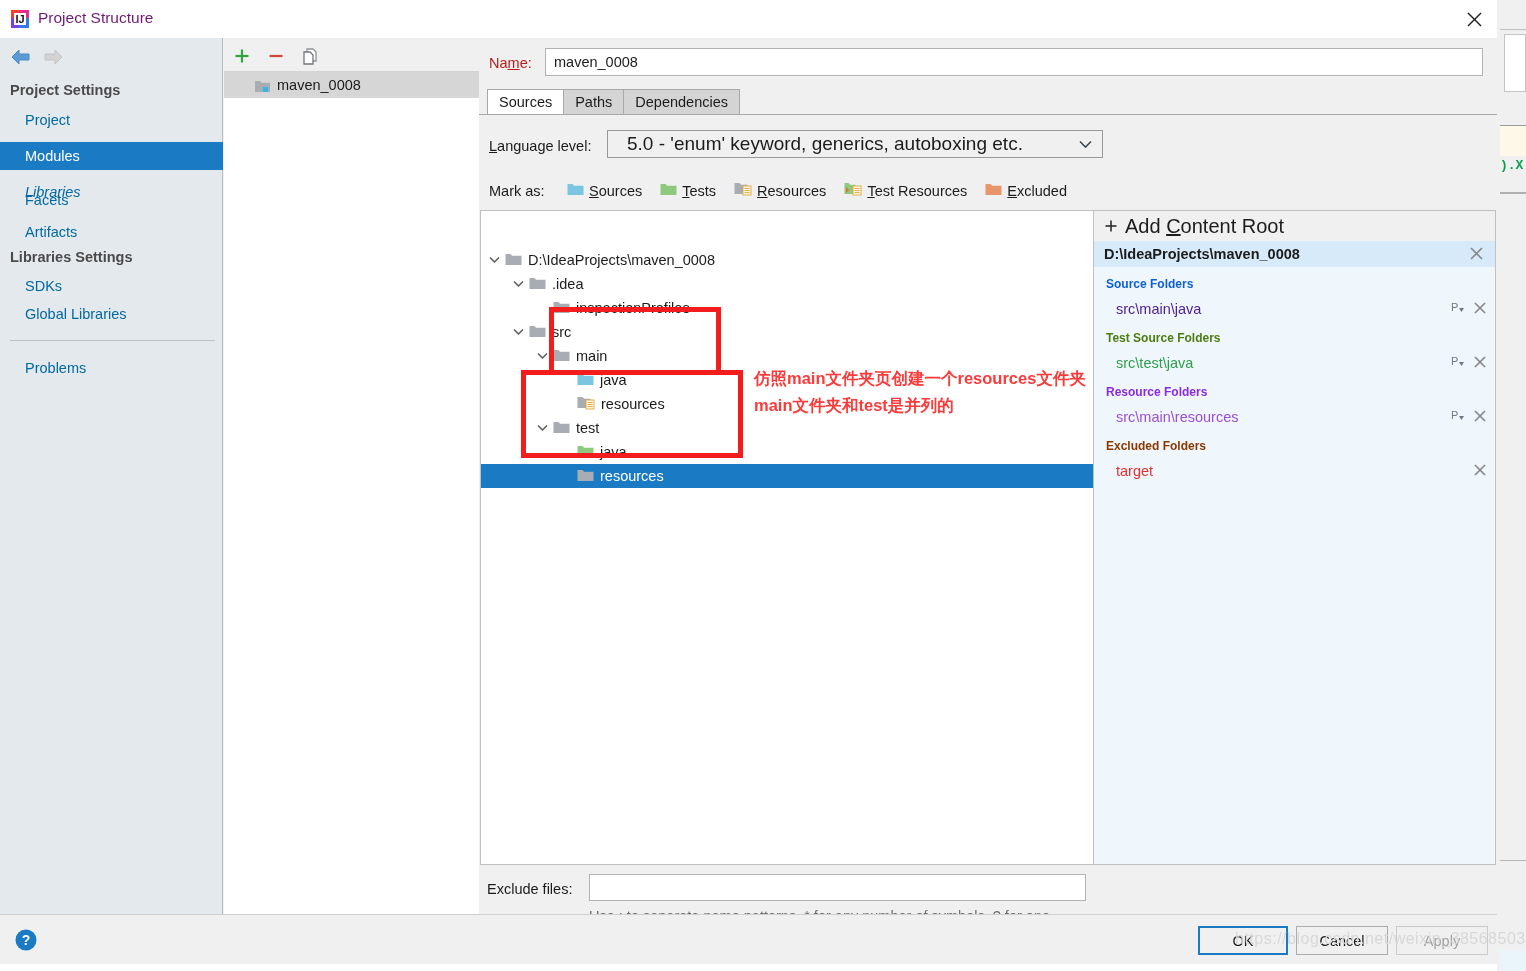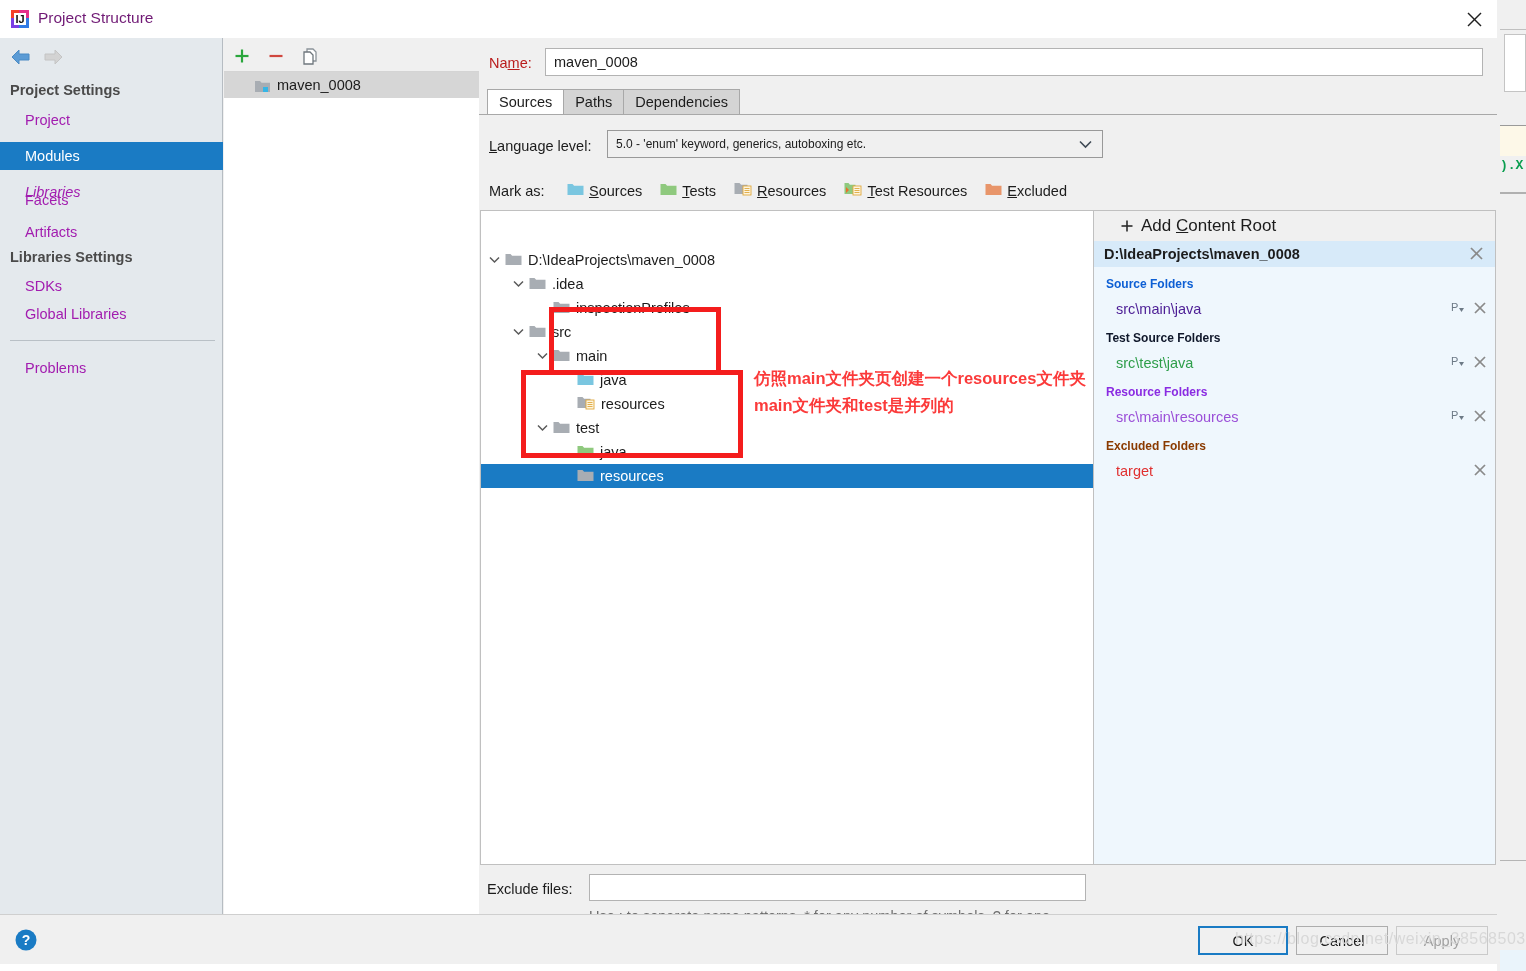--- a/index.html
+++ b/index.html
@@ -68,21 +68,21 @@
   #nav-back { left: 8px; }
   #nav-fwd { left: 40px; }
 
   .side-group {
     position: absolute; left: 10px;
     font-size: 14.5px; font-weight: bold; color: #4a4a4a;
   }
   .side-item {
     position: absolute; left: 0; width: 223px; height: 28px;
     padding-left: 25px; display: flex; align-items: center;
-    font-size: 14.5px; color: #a21caf; cursor: pointer;
+    font-size: 14.5px; color: #0369a1; cursor: pointer;
   }
   .side-item.selected { background: #1a7bc4; color: #ffffff; margin-top: 8px; }
   #side-divider {
     position: absolute; left: 10px; top: 302px; width: 205px; height: 1px;
     background: #b9c0c6;
   }
 
   
   #modules-col {
     position: absolute; left: 224px; top: 38px; width: 255px; height: 876px;
@@ -139,21 +139,21 @@
     background: #a8a8a8;
   }
 
   
   #lang-label { position: absolute; left: 10px; top: 100px; font-size: 14.5px; color:#1c1c1c; }
   #lang-select {
     position: absolute; left: 128px; top: 92px; width: 496px; height: 28px;
     background: #f0f0f0; border: 1px solid #999999;
     display: flex; align-items: center; cursor: pointer;
   }
-  #lang-value { margin-left: 8px; font-size: 12px; color: #1c1c1c; flex: 1; }
+  #lang-value { margin-left: 19px; font-size: 19px; color: #1c1c1c; flex: 1; }
   #lang-caret { margin-right: 10px; }
 
   
   #markas-label { position: absolute; left: 10px; top: 145px; font-size: 14.5px; color:#1c1c1c; }
   #markas-row { position: absolute; left: 88px; top: 143px; display: flex; align-items: center; }
   .mark-item { display: flex; align-items: center; margin-right: 18px; cursor: pointer; }
   .mark-item .mk-text { font-size: 14.5px; color: #1c1c1c; margin-left: 5px; }
   .mk-u { text-decoration: underline; }
 
   
@@ -171,21 +171,21 @@
   .tree-label { margin-left: 6px; white-space: nowrap; }
 
   
   #croot-panel {
     position: absolute; left: 614px; top: 172px; width: 403px; height: 655px;
     background: #eff7fd; border: 1px solid #c0c0c0;
   }
   #croot-add {
     position: absolute; left: 0; top: 0; width: 401px; height: 30px;
     background: #f0f0f0; display: flex; align-items: center;
-    font-size: 17px; color: #1c1c1c; cursor: pointer; padding-left: 16px;
+    font-size: 20px; color: #1c1c1c; cursor: pointer;
   }
   #croot-title {
     position: absolute; left: 0; top: 30px; width: 401px; height: 26px;
     background: #d7eaf9; display: flex; align-items: center;
     font-size: 14.5px; font-weight: bold; color: #1c1c1c;
   }
   .croot-x {
     position: absolute; right: 10px; width: 16px; height: 16px; cursor: pointer;
   }
   .croot-hdr {
@@ -605,21 +605,21 @@
           </svg>
         </span>
         <span>
           <svg width="14" height="14" viewBox="0 0 14 14">
             <line x1="2" y1="2" x2="12" y2="12" stroke="#8a8a8a" stroke-width="1.7"></line>
             <line x1="12" y1="2" x2="2" y2="12" stroke="#8a8a8a" stroke-width="1.7"></line>
           </svg>
         </span>
       </div>
 
-      <div class="croot-hdr" style="top:120px; color:#0f172a;">Test Source Folders</div>
+      <div class="croot-hdr" style="top:120px; color:#4d7c0f;">Test Source Folders</div>
       <div class="croot-path" style="top:144px; color:#2e9e4a;">src\test\java</div>
       <div class="croot-actions" style="top:144px;">
         <span class="pkg-icon">
           <svg width="15" height="14" viewBox="0 0 15 14">
             <text x="0" y="10" font-family="Liberation Sans, sans-serif" font-size="11" fill="#6d7a86">P</text>
             <path d="M8 7 L13 7 L10.5 11 Z" fill="#6d7a86"></path>
           </svg>
         </span>
         <span>
           <svg width="14" height="14" viewBox="0 0 14 14">

